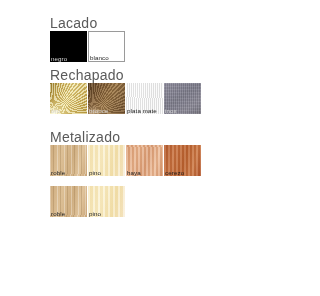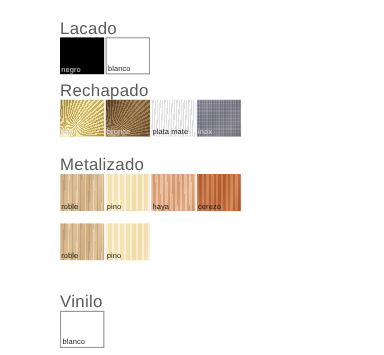--- a/index.html
+++ b/index.html
@@ -143,22 +143,13 @@
         <div class="swatch">
           <div class="swatch-fill" style="background: repeating-linear-gradient(91deg, rgba(255, 255, 255, 0.32) 0px, rgba(255, 255, 255, 0.32) 1px, rgba(255, 255, 255, 0) 1px, rgba(255, 255, 255, 0) 3px, rgba(120, 85, 40, 0.22) 3px, rgba(120, 85, 40, 0.22) 4px, rgba(255, 255, 255, 0) 4px, rgba(255, 255, 255, 0) 7px), linear-gradient(100deg, rgb(205, 171, 126) 0%, rgb(221, 192, 150) 30%, rgb(207, 174, 129) 58%, rgb(224, 196, 156) 80%, rgb(201, 164, 118) 100%);"></div>
           <span class="swatch-label">roble</span>
         </div>
         <div class="swatch">
           <div class="swatch-fill" style="background: repeating-linear-gradient(90deg, rgba(255, 255, 255, 0.35) 0px, rgba(255, 255, 255, 0.35) 2px, rgba(231, 205, 143, 0.28) 2px, rgba(231, 205, 143, 0.28) 5px), linear-gradient(100deg, rgb(246, 230, 182) 0%, rgb(250, 239, 201) 36%, rgb(243, 225, 173) 70%, rgb(248, 234, 208) 100%);"></div>
           <span class="swatch-label">pino</span>
         </div>
       </div>
     </div>
-    <div class="section" style="top: 246px;">
-      <div class="section-title">Vinilo</div>
-      <div class="swatch-row">
-        <div class="swatch outlined">
-          <div class="swatch-fill" style="background: rgb(255, 255, 255);"></div>
-          <span class="swatch-label">blanco</span>
-        </div>
-      </div>
-    </div>
   </div>
 
 </body></html>

